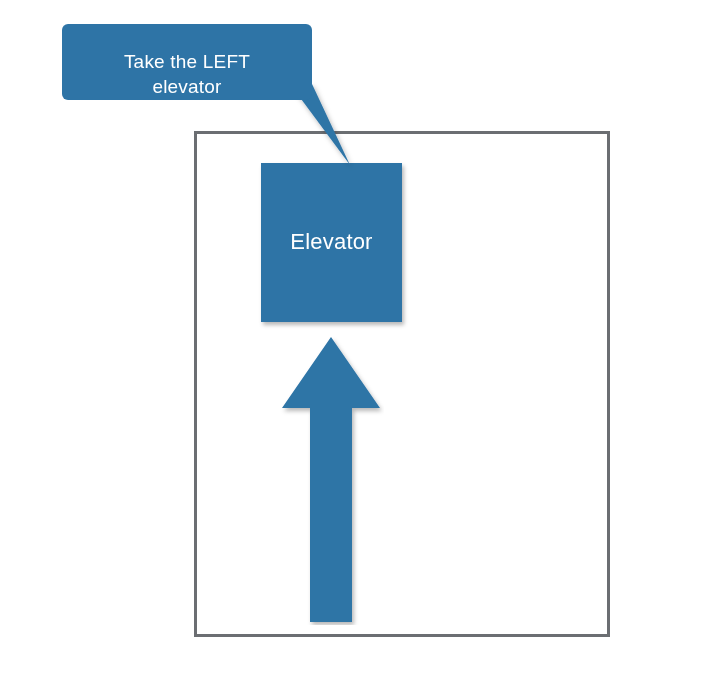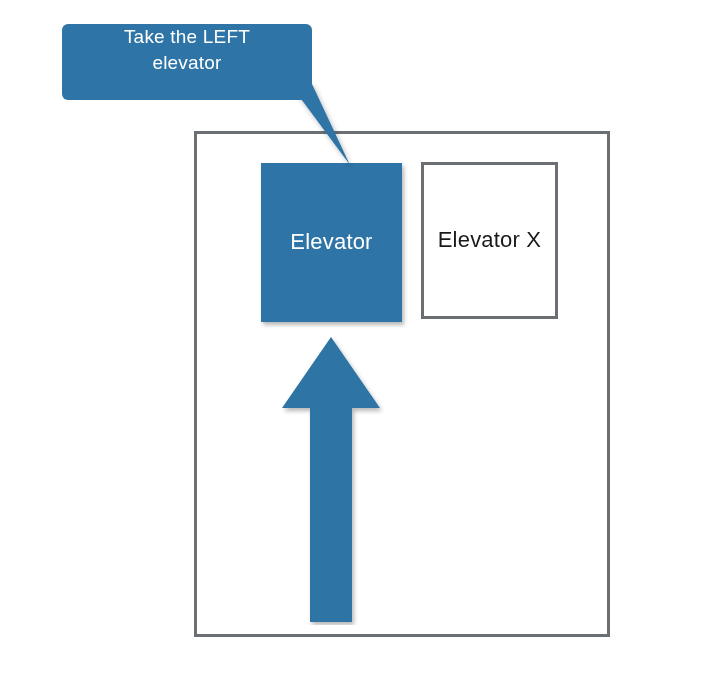--- a/index.html
+++ b/index.html
@@ -122,21 +122,21 @@
   }
   .callout-body {
     position: absolute;
     left: 62px;
     top: 24px;
     width: 250px;
     height: 76px;
     border-radius: 6px;
     background: #2e74a6;
     display: flex;
-    align-items: flex-start;
+    align-items: flex-end;
     justify-content: center;
   }
   .callout-text {
     color: #ffffff;
     font-size: 19px;
     font-weight: 300;
     line-height: 1.35;
     text-align: center;
     letter-spacing: 0.2px;
     padding: 0 16px;
@@ -158,23 +158,20 @@
         </filter>
       </defs>
       <polygon points="53,4 102,75 74,75 74,289 32,289 32,75 4,75" fill="#2e74a6" filter="url(#arrowShadow)"></polygon>
     </svg>
   </div>
 
   <div class="elevator-box">
     <span class="elevator-box-label">Elevator</span>
   </div>
 
-  <div class="elevator-x-box">
-    <span class="elevator-x-label">Elevator X</span>
-  </div>
 
 
   <div class="callout">
     <svg viewBox="0 0 300 160" xmlns="http://www.w3.org/2000/svg" aria-hidden="true">
       <defs>
         <filter id="tailShadow" x="-40%" y="-40%" width="200%" height="200%">
           <feDropShadow dx="2" dy="3" stdDeviation="2.4" flood-color="#000000" flood-opacity="0.28"></feDropShadow>
         </filter>
       </defs>
       <polygon points="232,64 254,64 292,145" fill="#2e74a6" filter="url(#tailShadow)"></polygon>

